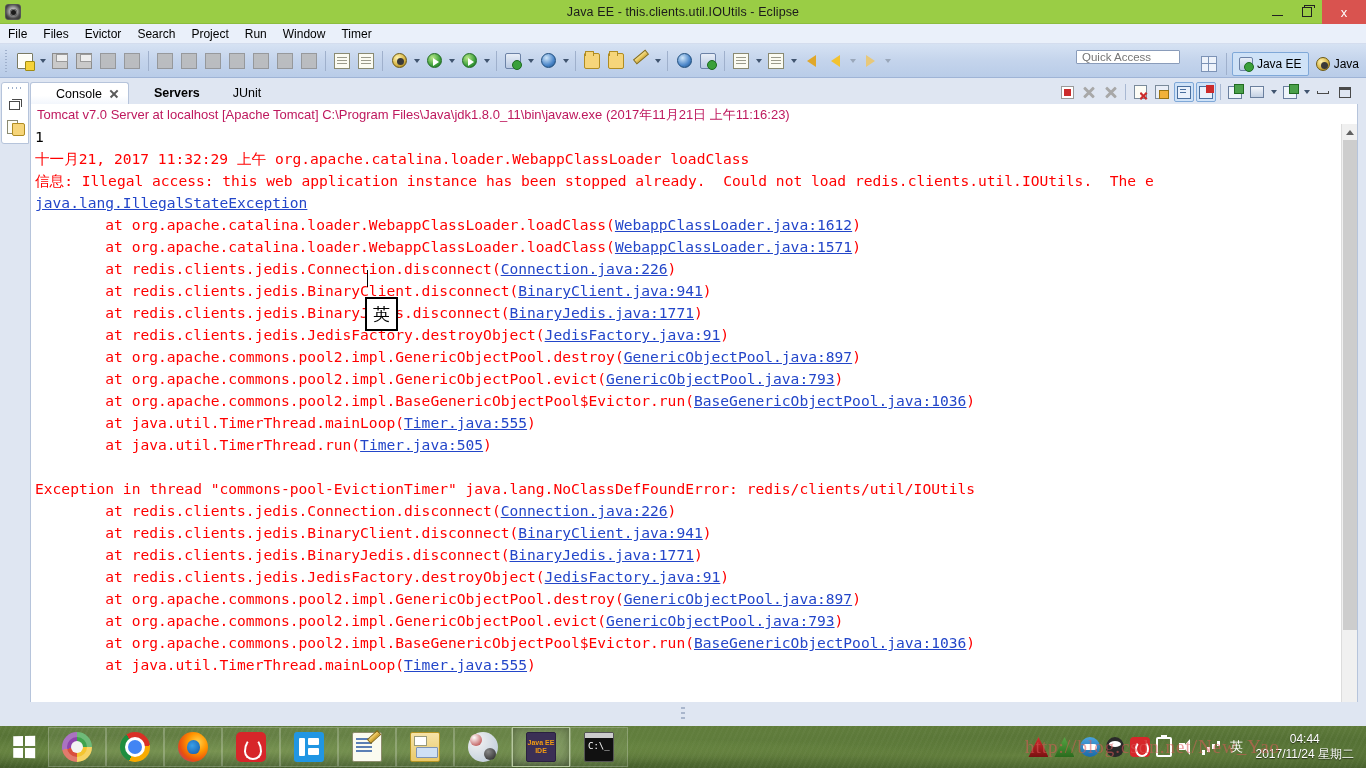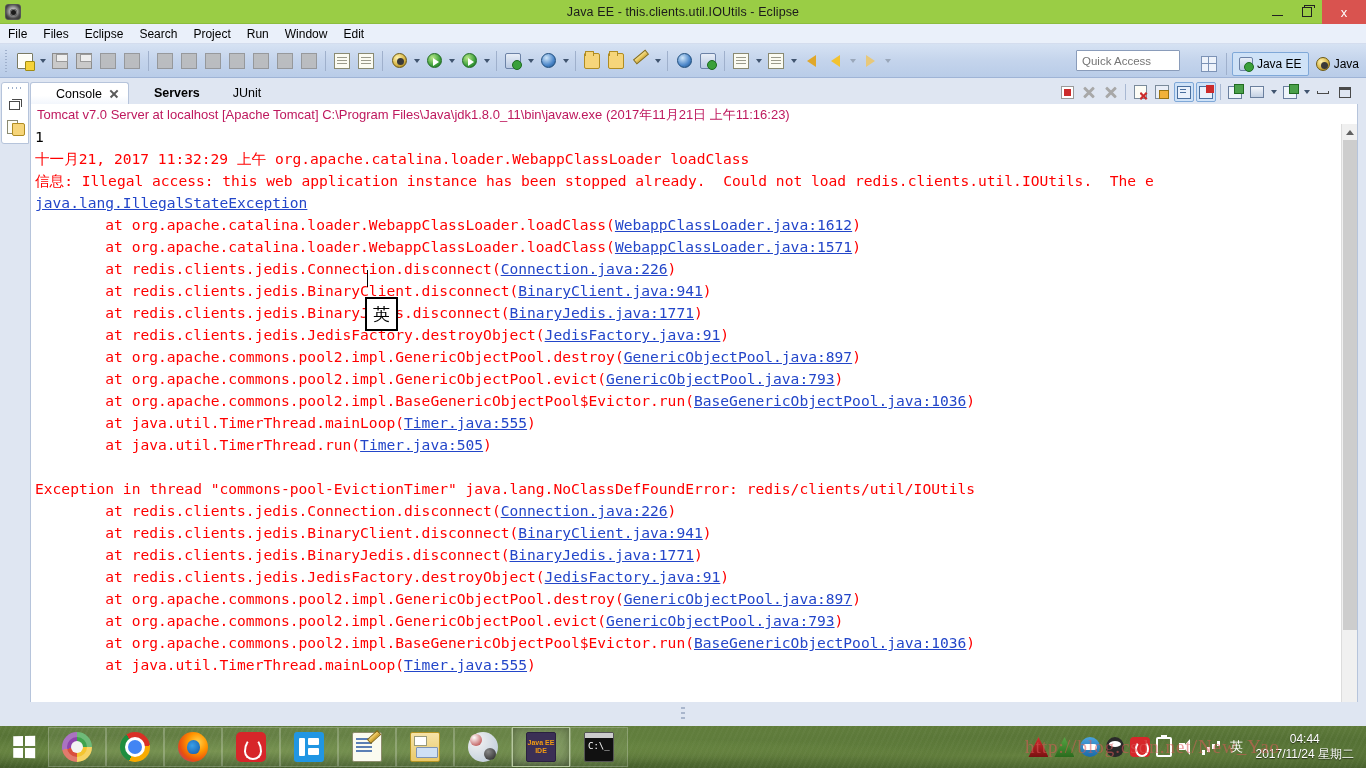--- a/index.html
+++ b/index.html
@@ -140,21 +140,21 @@
   .ic-arrow-y { width:0;height:0;border-top:6px solid transparent;border-bottom:6px solid transparent;border-right:9px solid #f2c230;}
   .ic-note { background:#fbfbf2;border:1px solid #8a8a72; }
   .ic-note::after{content:"";position:absolute;left:2px;top:3px;right:2px;height:1px;background:#9a9a8a;
         box-shadow:0 3px 0 #9a9a8a, 0 6px 0 #9a9a8a;}
   .ic-persp { background:#eef3fb;border:1px solid #7d93b6;}
   .ic-persp::after{content:"";position:absolute;left:0;top:6px;right:0;height:1px;background:#7d93b6;}
   .ic-persp::before{content:"";position:absolute;left:6px;top:0;bottom:0;width:1px;background:#7d93b6;}
 
   #quick-access {
     position: absolute; right: 186px; top: 6px;
-    width: 104px; height: 21px;
+    width: 104px; height: 14px;
     background: #fff; border: 1px solid #8a9cba;
     font-size: 11.5px; color: #3c3c3c;
     padding: 2px 5px;
     border-radius: 1px;
   }
   #perspective-zone {
     position: absolute; right: 0; top: 0; height: 40px;
     display: flex; align-items: center;
   }
   .persp-btn {
@@ -452,26 +452,26 @@
     <div class="wbtn">
         <i class="glyph-max"></i>
       </div>
     <div class="wbtn" id="btn-close">x</div>
   </div>
 </div>
 
 <div id="menubar">
   <div class="menu-item">File</div>
   <div class="menu-item">Files</div>
-  <div class="menu-item">Eclipse</div>
+  <div class="menu-item">Evictor</div>
   <div class="menu-item">Search</div>
   <div class="menu-item">Project</div>
   <div class="menu-item">Run</div>
   <div class="menu-item">Window</div>
-  <div class="menu-item">Edit</div>
+  <div class="menu-item">Timer</div>
 </div>
 
 <div id="toolbar">
   <div class="tb-grip"></div>
   <div class="tb-btn">
       <span class="ic ic-doc g"></span>
     </div>
   <div class="tb-caret"></div>
   <div class="tb-btn">
       <span class="ic ic-disk"></span>

